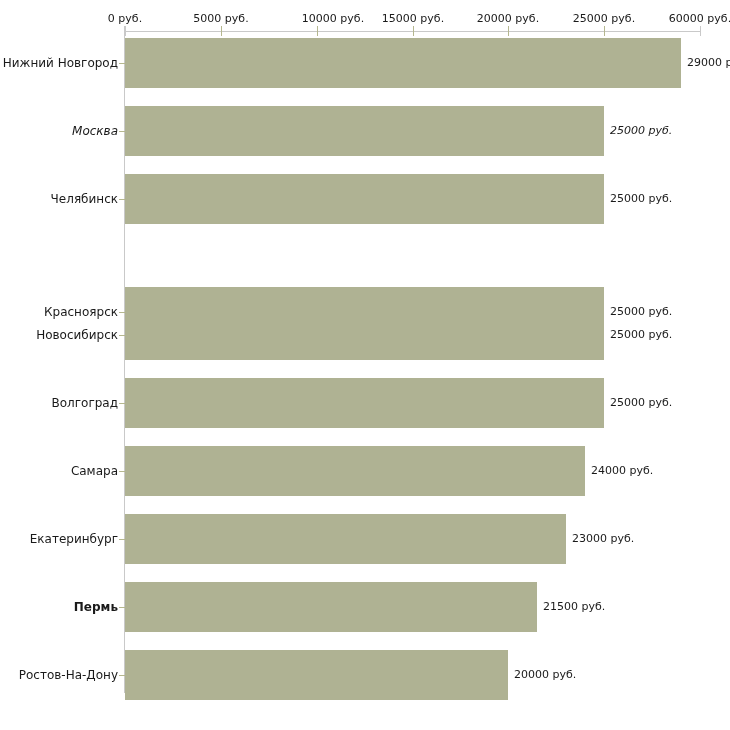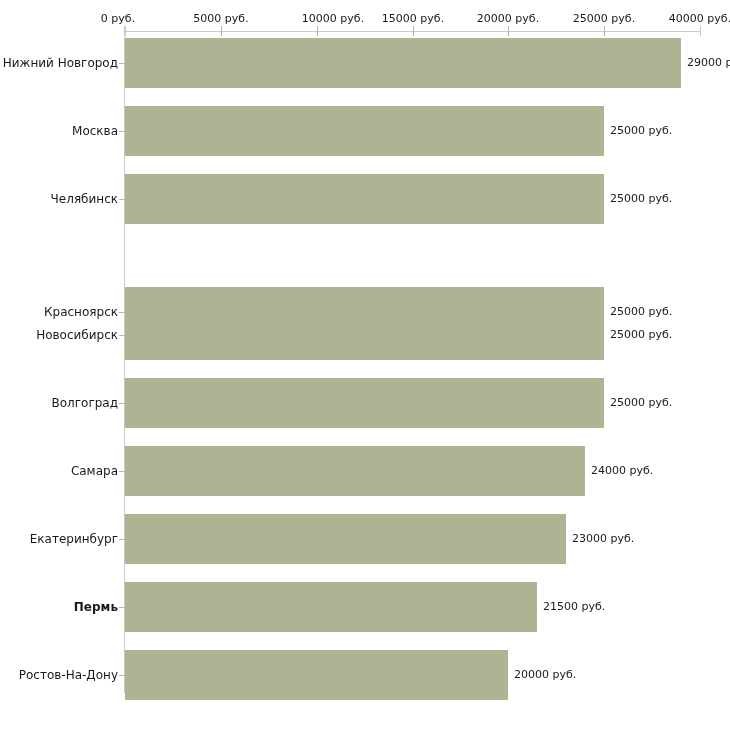--- a/index.html
+++ b/index.html
@@ -91,42 +91,42 @@
 </head>
 <body>
 
 <div id="chart-root">
 
   <div class="axis-line-h"></div>
   <div class="axis-line-v"></div>
 
   <div id="x-ticks">
       <div class="tick-mark edge" style="left: 125px;"></div>
-      <div class="tick-label" style="left: 118px; text-align: right;">0 руб.</div>
+      <div class="tick-label" style="left: 125px; text-align: right;">0 руб.</div>
       <div class="tick-mark" style="left: 221px;"></div>
       <div class="tick-label" style="left: 221px;">5000 руб.</div>
       <div class="tick-mark" style="left: 317px;"></div>
       <div class="tick-label" style="left: 333px;">10000 руб.</div>
       <div class="tick-mark" style="left: 413px;"></div>
       <div class="tick-label" style="left: 413px;">15000 руб.</div>
       <div class="tick-mark" style="left: 508px;"></div>
       <div class="tick-label" style="left: 508px;">20000 руб.</div>
       <div class="tick-mark" style="left: 604px;"></div>
       <div class="tick-label" style="left: 604px;">25000 руб.</div>
       <div class="tick-mark edge" style="left: 700px;"></div>
-      <div class="tick-label" style="left: 700px;">40000 руб.</div>
+      <div class="tick-label" style="left: 700px;">60000 руб.</div>
     </div>
   <div id="rows">
       <div class="row" style="top: 38px; height: 50px;">
         <div class="cat-label" style="top: 18px;">Нижний Новгород</div>
         <div class="cat-tick" style="top: 25px;"></div>
         <div class="bar" title="Нижний Новгород: 29000 р" style="top: 0px; width: 556px; height: 50px; background: rgb(175, 178, 147);"></div>
         <div class="bar-value" style="left: 687px; top: 18px;">29000 р</div>
       </div>
-      <div class="row" style="top: 106px; height: 50px;">
+      <div class="row" style="top: 106px; height: 50px; font-style: italic;">
         <div class="cat-label" style="top: 18px;">Москва</div>
         <div class="cat-tick" style="top: 25px;"></div>
         <div class="bar" title="Москва: 25000 руб." style="top: 0px; width: 479px; height: 50px; background: rgb(175, 178, 147);"></div>
         <div class="bar-value" style="left: 610px; top: 18px;">25000 руб.</div>
       </div>
       <div class="row" style="top: 174px; height: 50px;">
         <div class="cat-label" style="top: 18px;">Челябинск</div>
         <div class="cat-tick" style="top: 25px;"></div>
         <div class="bar" title="Челябинск: 25000 руб." style="top: 0px; width: 479px; height: 50px; background: rgb(175, 178, 147);"></div>
         <div class="bar-value" style="left: 610px; top: 18px;">25000 руб.</div>

